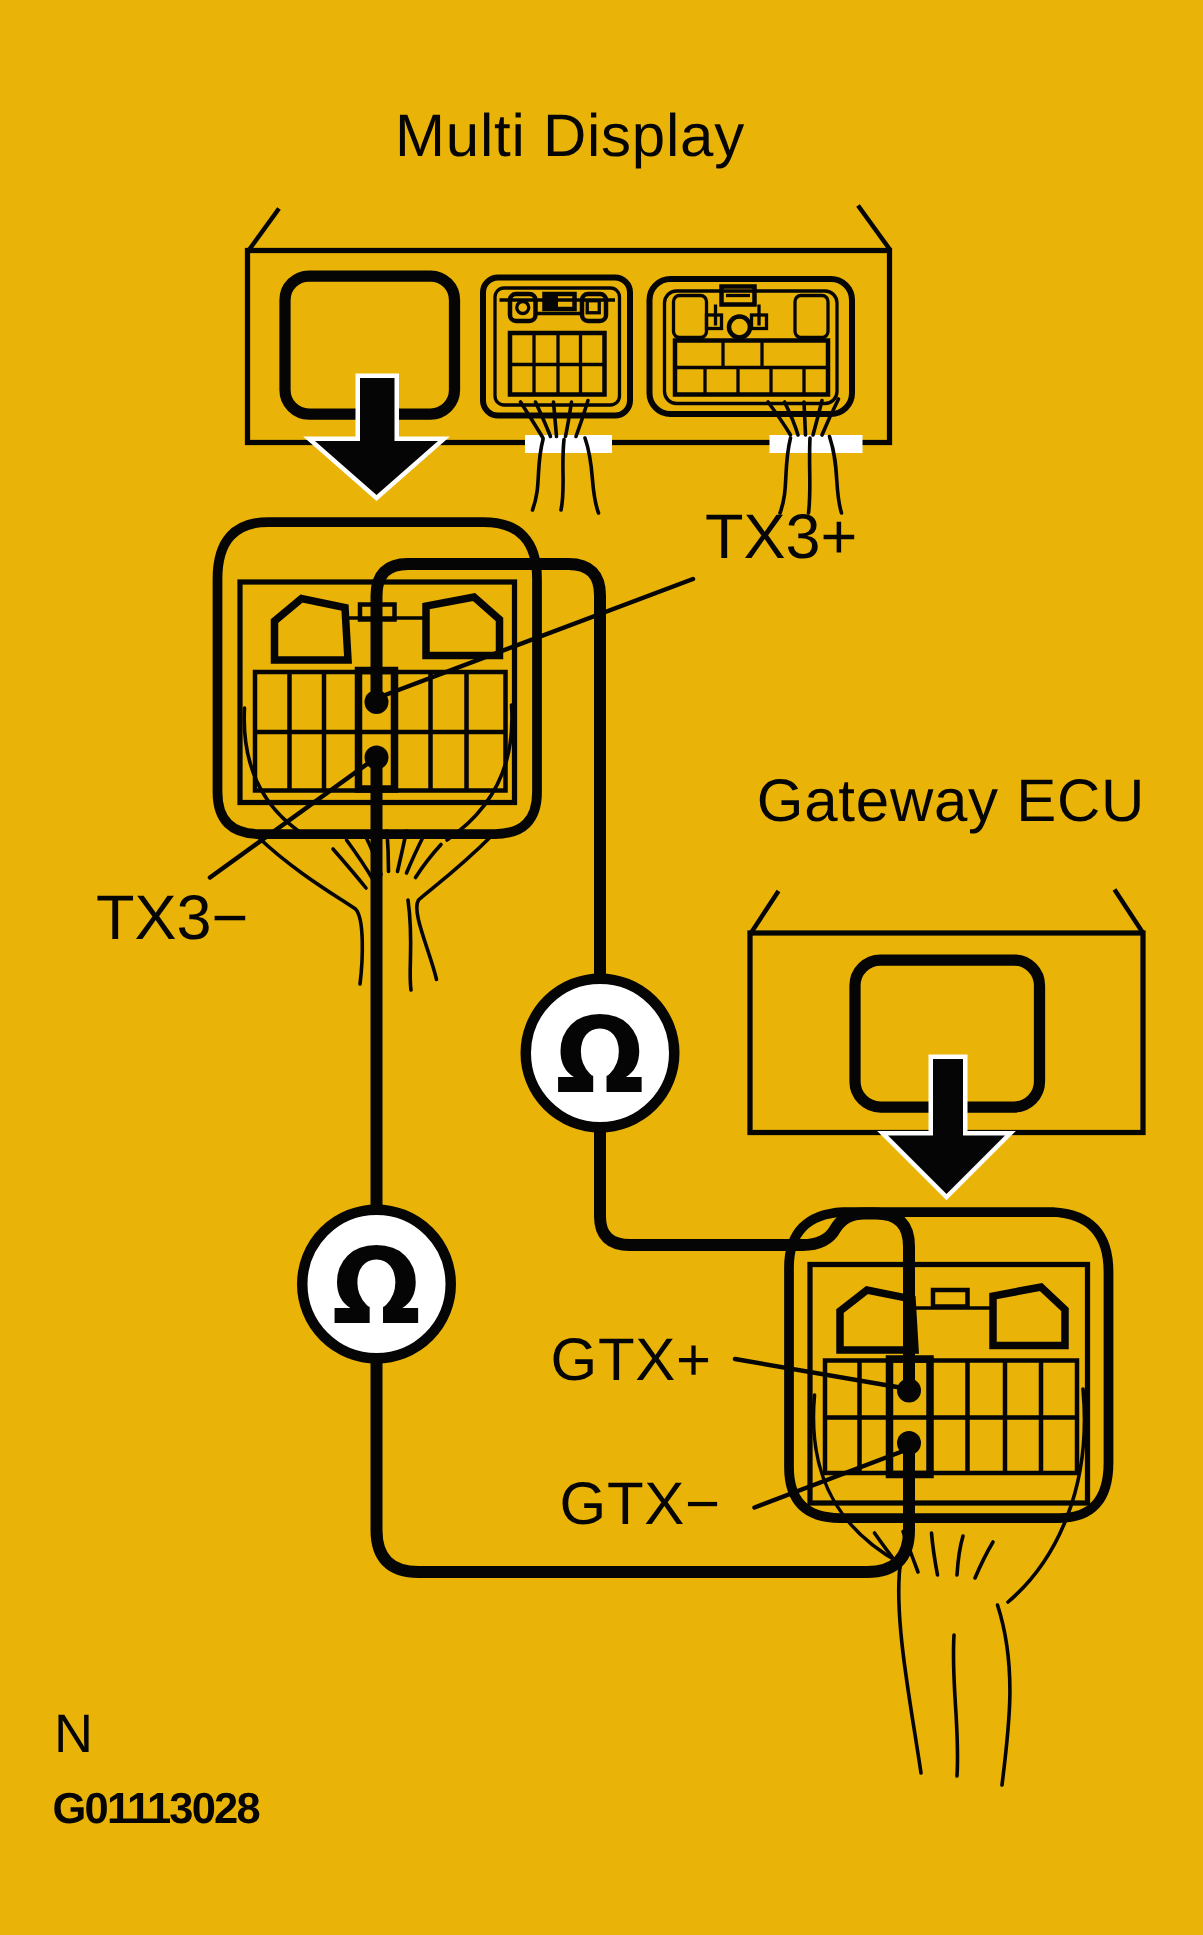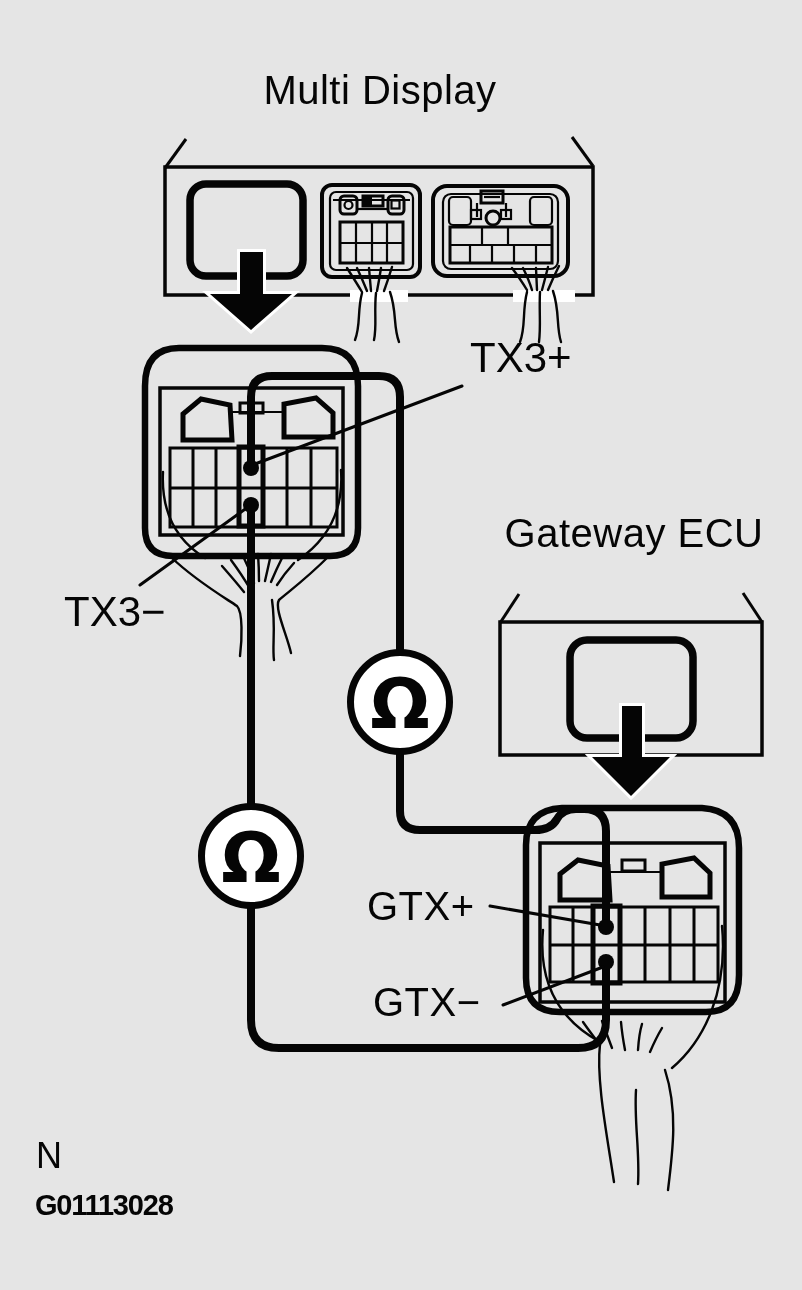--- a/index.html
+++ b/index.html
@@ -1,16 +1,16 @@
 <!DOCTYPE html>
 <html><head>
 <meta charset="utf-8">
 <style>
   html,body{margin:0;padding:0;background:#fff;}
-  .stage{position:relative;width:802px;height:1290px;background:#e5e5e5;overflow:hidden;}
+  .stage{position:relative;width:802px;height:1290px;background:#eab308;overflow:hidden;}
   svg{position:absolute;left:0;top:0;}
   .lbl{font-family:"Liberation Sans","DejaVu Sans",sans-serif;fill:#050505;}
   .t40{font-size:40px;letter-spacing:.5px;}
   .t42{font-size:42px;}
   .omega{font-family:"DejaVu Sans","Liberation Sans",sans-serif;font-weight:bold;font-size:70px;fill:#050505;}
   .foot-n{font-size:36px;}
   .foot-id{font-size:29px;font-weight:bold;letter-spacing:-1.2px;}
   .ink{stroke:#050505;fill:none;}
   .thin{stroke-width:2.2;}
   .med{stroke-width:3;}

